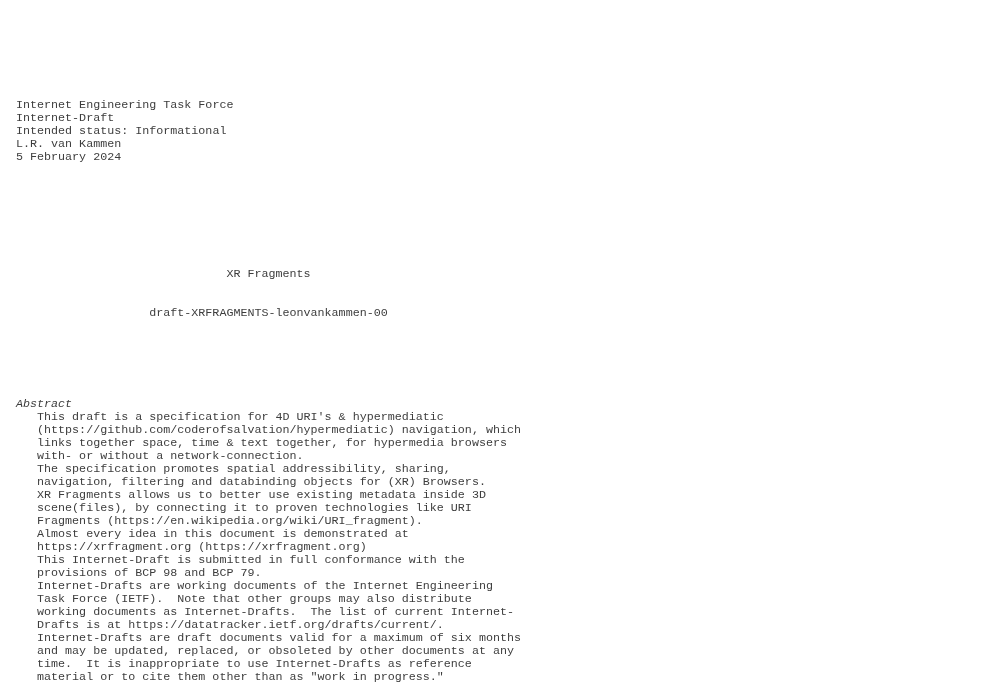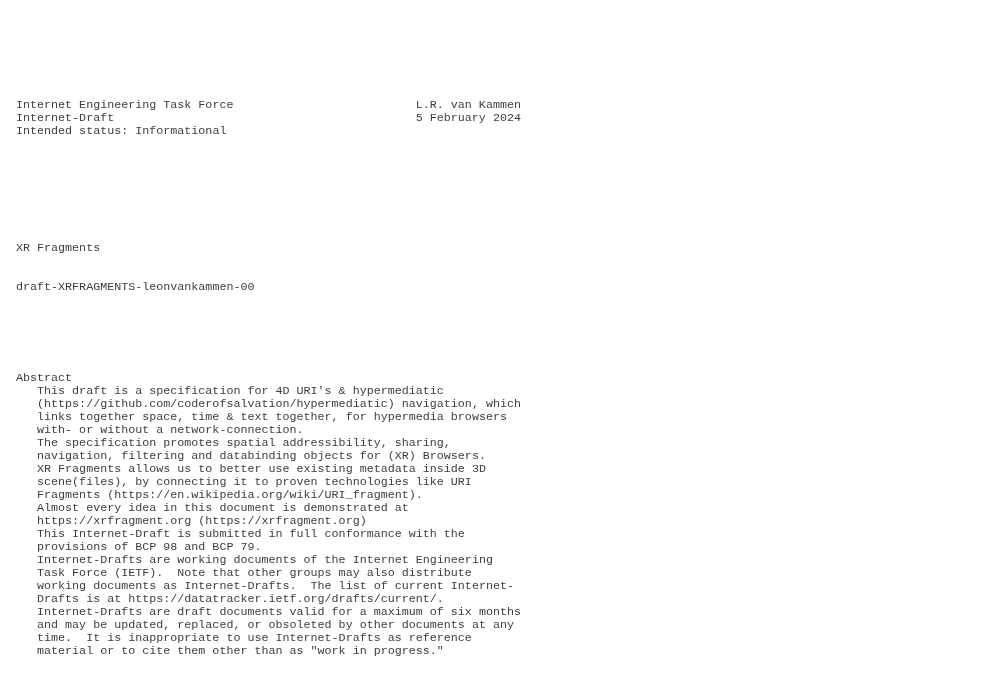--- a/index.html
+++ b/index.html
@@ -18,31 +18,33 @@
     font-family: "Liberation Mono", "DejaVu Sans Mono", monospace;
     font-size: 11.7px;
     line-height: 13px;
     color: #3d3d3d;
     white-space: pre;
   }
   .masthead {
     display: flex;
     justify-content: space-between;
     align-items: flex-start;
+    flex-direction: column;
   }
   .mast-left  { text-align: left;  white-space: pre; }
   .mast-right { white-space: pre; }
   .title-block {
     margin-top: 39px;   
-    text-align: left;
+    text-align: center;
     white-space: pre;
   }
   .section-heading {
     margin-top: 13px;   
     white-space: pre;
+    font-style: italic;
   }
   .paragraph {
     padding-left: 3ch;  
     white-space: pre;
   }
 </style>
 </head>
 <body style="background: rgb(255, 255, 255);">
 
 <div class="doc" style="color: rgb(61, 61, 61);">

